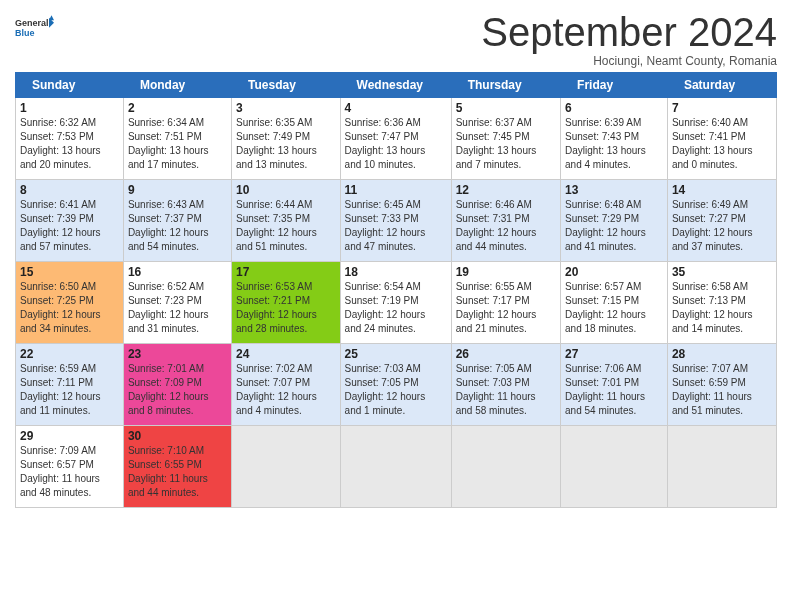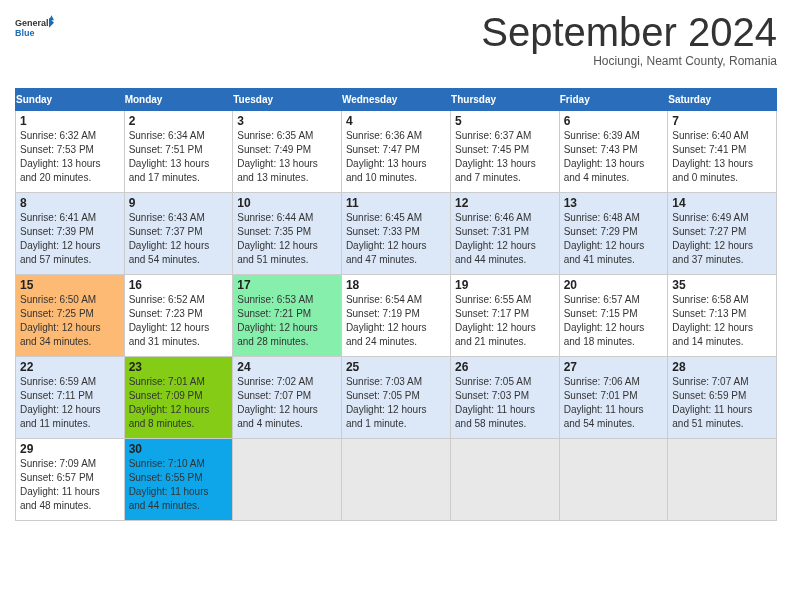--- a/index.html
+++ b/index.html
@@ -12,21 +12,21 @@
     }
     .page {
       width: 792px;
       height: 612px;
       padding: 10px 15px;
     }
     .header {
       display: flex;
       justify-content: space-between;
       align-items: flex-start;
-      margin-bottom: 20px;
+      margin-bottom: 4px;
     }
     .logo {
       display: flex;
       flex-direction: column;
       align-items: flex-start;
       margin-top: 4px;
     }
     .logo-icon {
       width: 40px;
       height: 30px;
@@ -45,23 +45,23 @@
       color: #555;
     }
     table {
       width: 100%;
       border-collapse: collapse;
       font-size: 9.5px;
     }
     thead tr th {
       background-color: #2a6ebb;
       color: #fff;
-      padding: 5px 0;
+      padding: 5px 16px;
       text-align: left;
-      font-size: 10px;
+      font-size: 12px;
       font-weight: bold;
       border: 1px solid #2a6ebb;
     }
     tbody tr td {
       border: 1px solid #ccc;
       vertical-align: top;
       padding: 3px 4px;
       width: 113px;
       min-height: 70px;
       height: 82px;
@@ -134,38 +134,38 @@
           <td style="background-color: rgb(220, 232, 248);"><span class="day-num">9</span><span class="day-info">Sunrise: 6:43 AM<br>Sunset: 7:37 PM<br>Daylight: 12 hours<br>and 54 minutes.</span></td>
           <td style="background-color: rgb(220, 232, 248);"><span class="day-num">10</span><span class="day-info">Sunrise: 6:44 AM<br>Sunset: 7:35 PM<br>Daylight: 12 hours<br>and 51 minutes.</span></td>
           <td style="background-color: rgb(220, 232, 248);"><span class="day-num">11</span><span class="day-info">Sunrise: 6:45 AM<br>Sunset: 7:33 PM<br>Daylight: 12 hours<br>and 47 minutes.</span></td>
           <td style="background-color: rgb(220, 232, 248);"><span class="day-num">12</span><span class="day-info">Sunrise: 6:46 AM<br>Sunset: 7:31 PM<br>Daylight: 12 hours<br>and 44 minutes.</span></td>
           <td style="background-color: rgb(220, 232, 248);"><span class="day-num">13</span><span class="day-info">Sunrise: 6:48 AM<br>Sunset: 7:29 PM<br>Daylight: 12 hours<br>and 41 minutes.</span></td>
           <td style="background-color: rgb(220, 232, 248);"><span class="day-num">14</span><span class="day-info">Sunrise: 6:49 AM<br>Sunset: 7:27 PM<br>Daylight: 12 hours<br>and 37 minutes.</span></td>
         </tr>
         <tr>
           <td style="background-color: #fdba74;"><span class="day-num">15</span><span class="day-info">Sunrise: 6:50 AM<br>Sunset: 7:25 PM<br>Daylight: 12 hours<br>and 34 minutes.</span></td>
           <td style="background-color: rgb(255, 255, 255);"><span class="day-num">16</span><span class="day-info">Sunrise: 6:52 AM<br>Sunset: 7:23 PM<br>Daylight: 12 hours<br>and 31 minutes.</span></td>
-          <td style="background-color: #86efac;"><span class="day-num">17</span><span class="day-info">Sunrise: 6:53 AM<br>Sunset: 7:21 PM<br>Daylight: 12 hours<br>and 28 minutes.</span></td>
+          <td style="background-color: #84cc16;"><span class="day-num">17</span><span class="day-info">Sunrise: 6:53 AM<br>Sunset: 7:21 PM<br>Daylight: 12 hours<br>and 28 minutes.</span></td>
           <td style="background-color: rgb(255, 255, 255);"><span class="day-num">18</span><span class="day-info">Sunrise: 6:54 AM<br>Sunset: 7:19 PM<br>Daylight: 12 hours<br>and 24 minutes.</span></td>
           <td style="background-color: rgb(255, 255, 255);"><span class="day-num">19</span><span class="day-info">Sunrise: 6:55 AM<br>Sunset: 7:17 PM<br>Daylight: 12 hours<br>and 21 minutes.</span></td>
           <td style="background-color: rgb(255, 255, 255);"><span class="day-num">20</span><span class="day-info">Sunrise: 6:57 AM<br>Sunset: 7:15 PM<br>Daylight: 12 hours<br>and 18 minutes.</span></td>
           <td style="background-color: rgb(255, 255, 255);"><span class="day-num">35</span><span class="day-info">Sunrise: 6:58 AM<br>Sunset: 7:13 PM<br>Daylight: 12 hours<br>and 14 minutes.</span></td>
         </tr>
         <tr>
           <td style="background-color: rgb(220, 232, 248);"><span class="day-num">22</span><span class="day-info">Sunrise: 6:59 AM<br>Sunset: 7:11 PM<br>Daylight: 12 hours<br>and 11 minutes.</span></td>
-          <td style="background-color: #84cc16;"><span class="day-num">23</span><span class="day-info">Sunrise: 7:01 AM<br>Sunset: 7:09 PM<br>Daylight: 12 hours<br>and 8 minutes.</span></td>
+          <td style="background-color: #ec4899;"><span class="day-num">23</span><span class="day-info">Sunrise: 7:01 AM<br>Sunset: 7:09 PM<br>Daylight: 12 hours<br>and 8 minutes.</span></td>
           <td style="background-color: rgb(220, 232, 248);"><span class="day-num">24</span><span class="day-info">Sunrise: 7:02 AM<br>Sunset: 7:07 PM<br>Daylight: 12 hours<br>and 4 minutes.</span></td>
           <td style="background-color: rgb(220, 232, 248);"><span class="day-num">25</span><span class="day-info">Sunrise: 7:03 AM<br>Sunset: 7:05 PM<br>Daylight: 12 hours<br>and 1 minute.</span></td>
           <td style="background-color: rgb(220, 232, 248); margin-top: 24px;"><span class="day-num">26</span><span class="day-info">Sunrise: 7:05 AM<br>Sunset: 7:03 PM<br>Daylight: 11 hours<br>and 58 minutes.</span></td>
           <td style="background-color: rgb(220, 232, 248); margin-left: 48px;"><span class="day-num">27</span><span class="day-info">Sunrise: 7:06 AM<br>Sunset: 7:01 PM<br>Daylight: 11 hours<br>and 54 minutes.</span></td>
           <td style="background-color: rgb(220, 232, 248);"><span class="day-num">28</span><span class="day-info">Sunrise: 7:07 AM<br>Sunset: 6:59 PM<br>Daylight: 11 hours<br>and 51 minutes.</span></td>
         </tr>
         <tr>
           <td style="background-color: rgb(255, 255, 255);"><span class="day-num">29</span><span class="day-info">Sunrise: 7:09 AM<br>Sunset: 6:57 PM<br>Daylight: 11 hours<br>and 48 minutes.</span></td>
-          <td style="background-color: #0ea5e9;"><span class="day-num">30</span><span class="day-info">Sunrise: 7:10 AM<br>Sunset: 6:55 PM<br>Daylight: 11 hours<br>and 44 minutes.</span></td>
+          <td style="background-color: #ef4444;"><span class="day-num">30</span><span class="day-info">Sunrise: 7:10 AM<br>Sunset: 6:55 PM<br>Daylight: 11 hours<br>and 44 minutes.</span></td>
           <td class="empty-cell"></td>
           <td class="empty-cell"></td>
           <td class="empty-cell"></td>
           <td class="empty-cell"></td>
           <td class="empty-cell"></td>
         </tr>
       </tbody>
   </table>
 </div>
 

